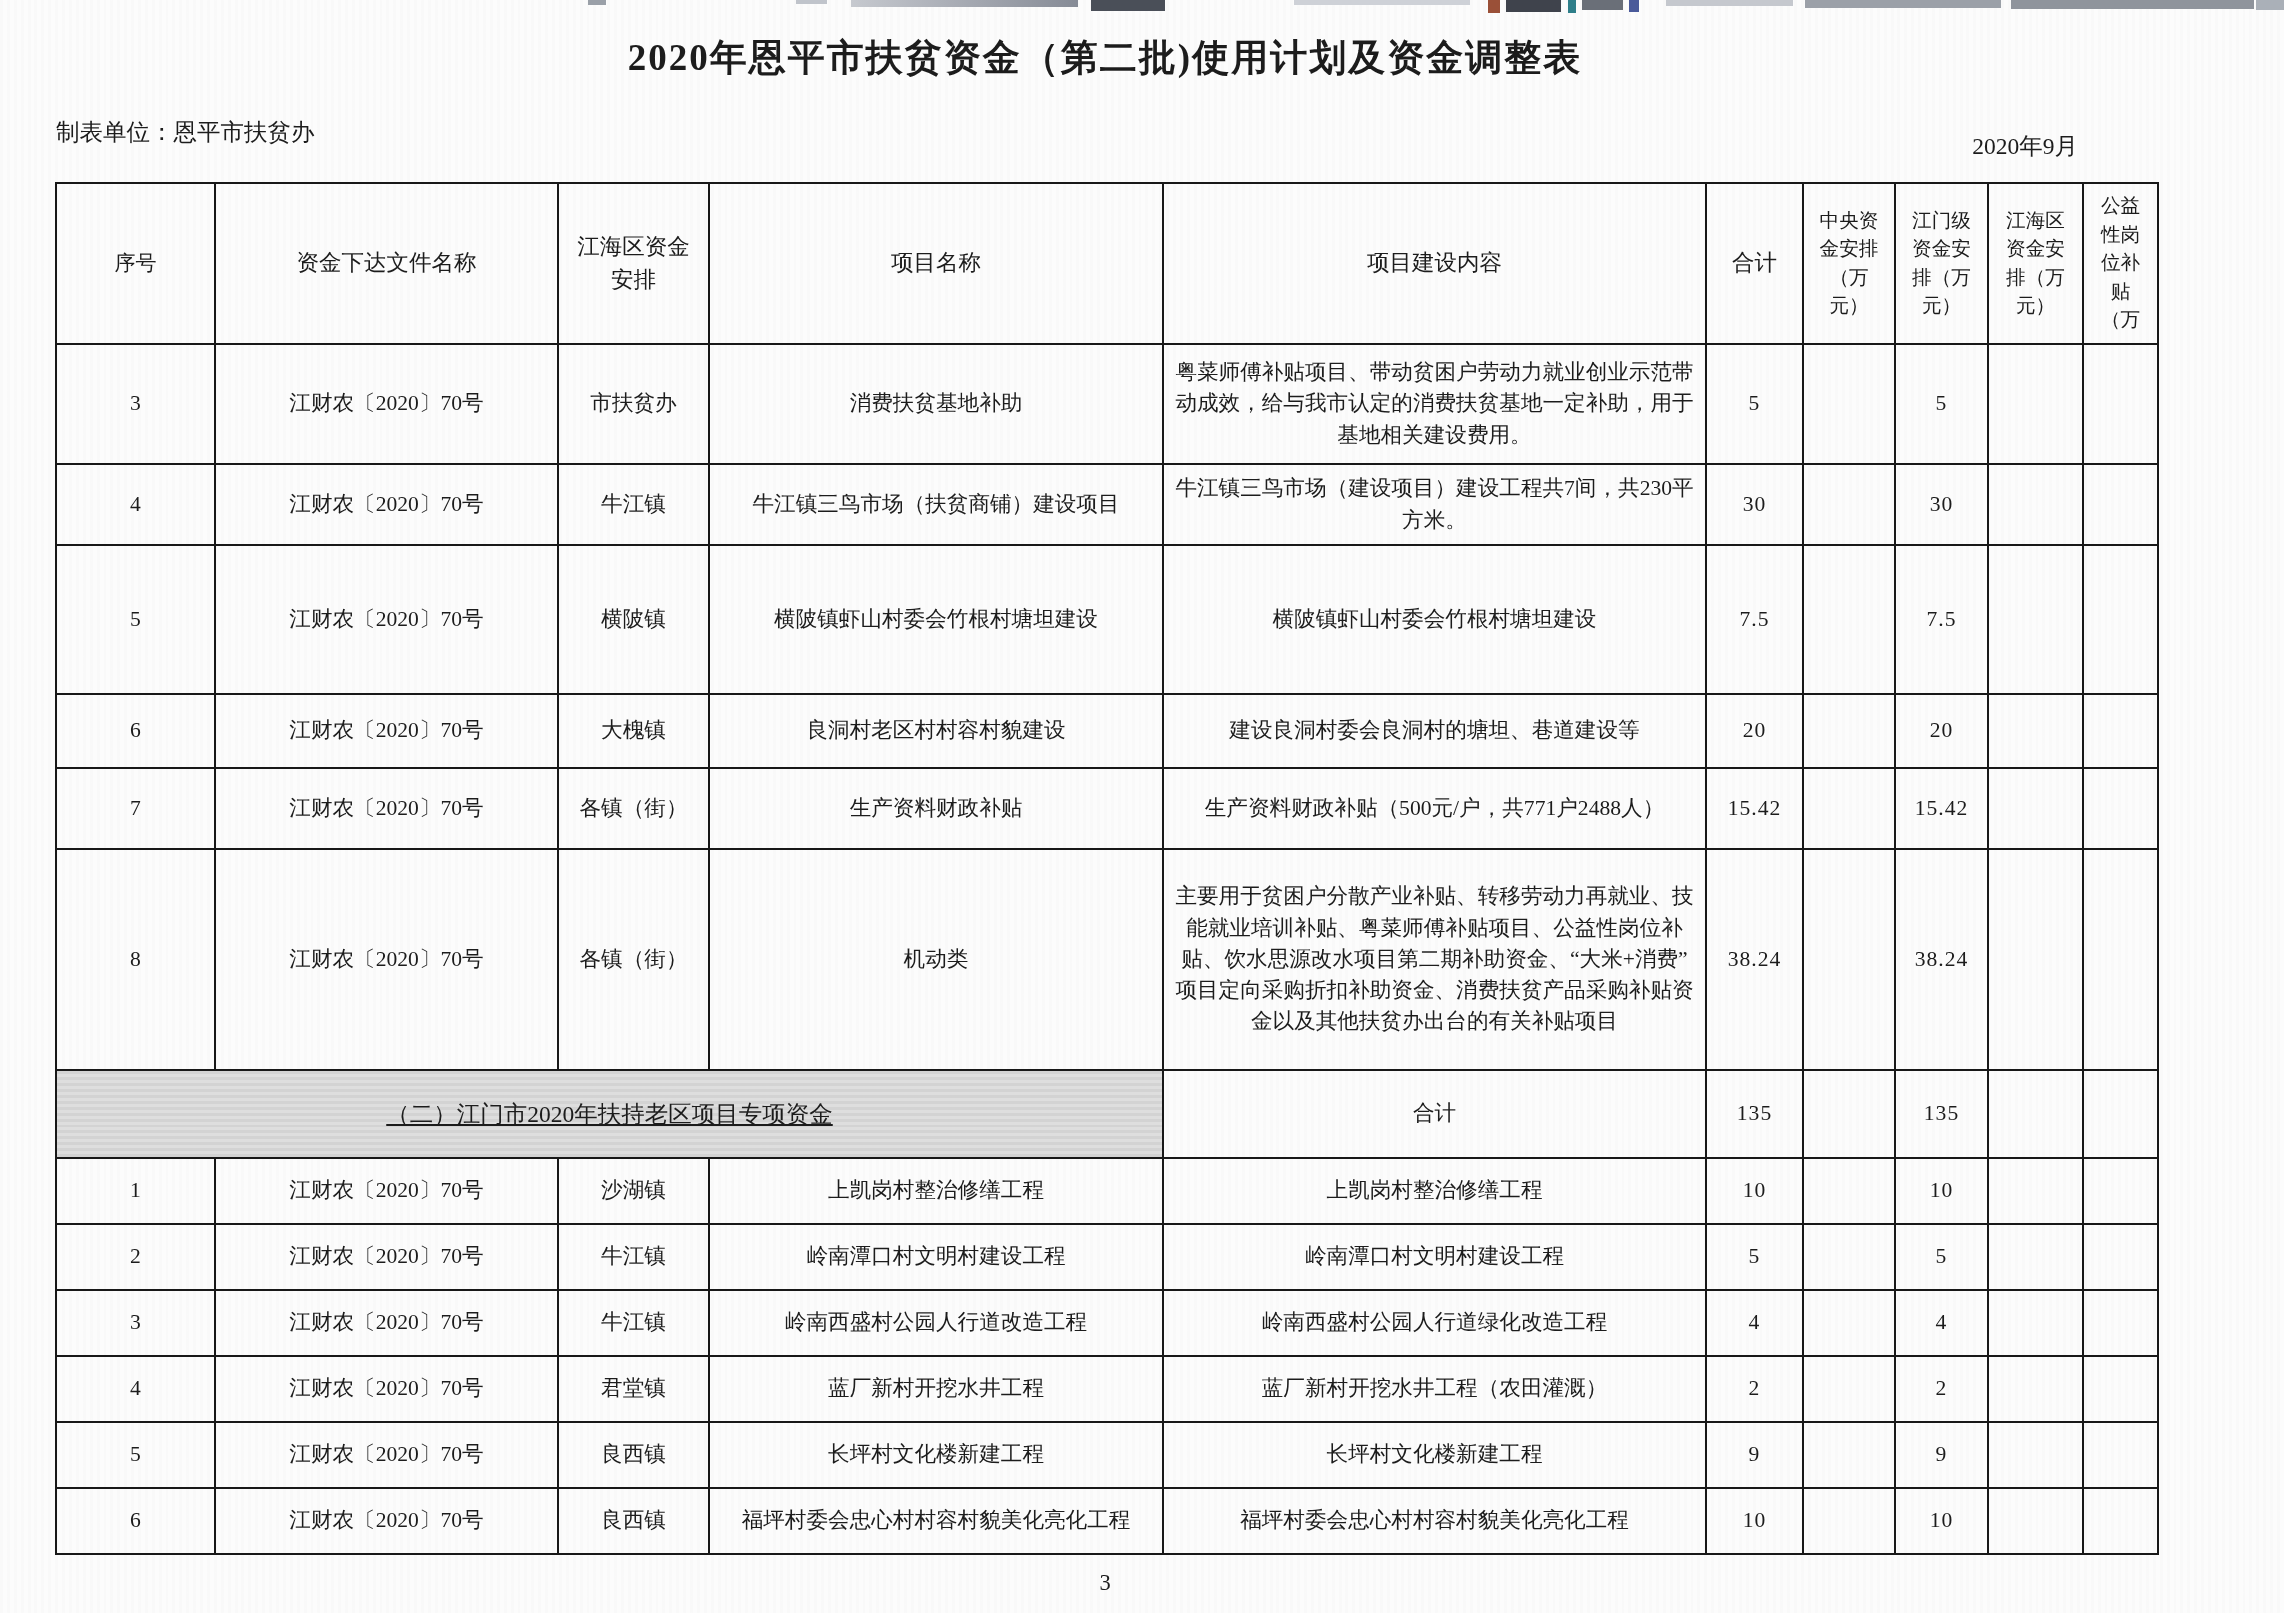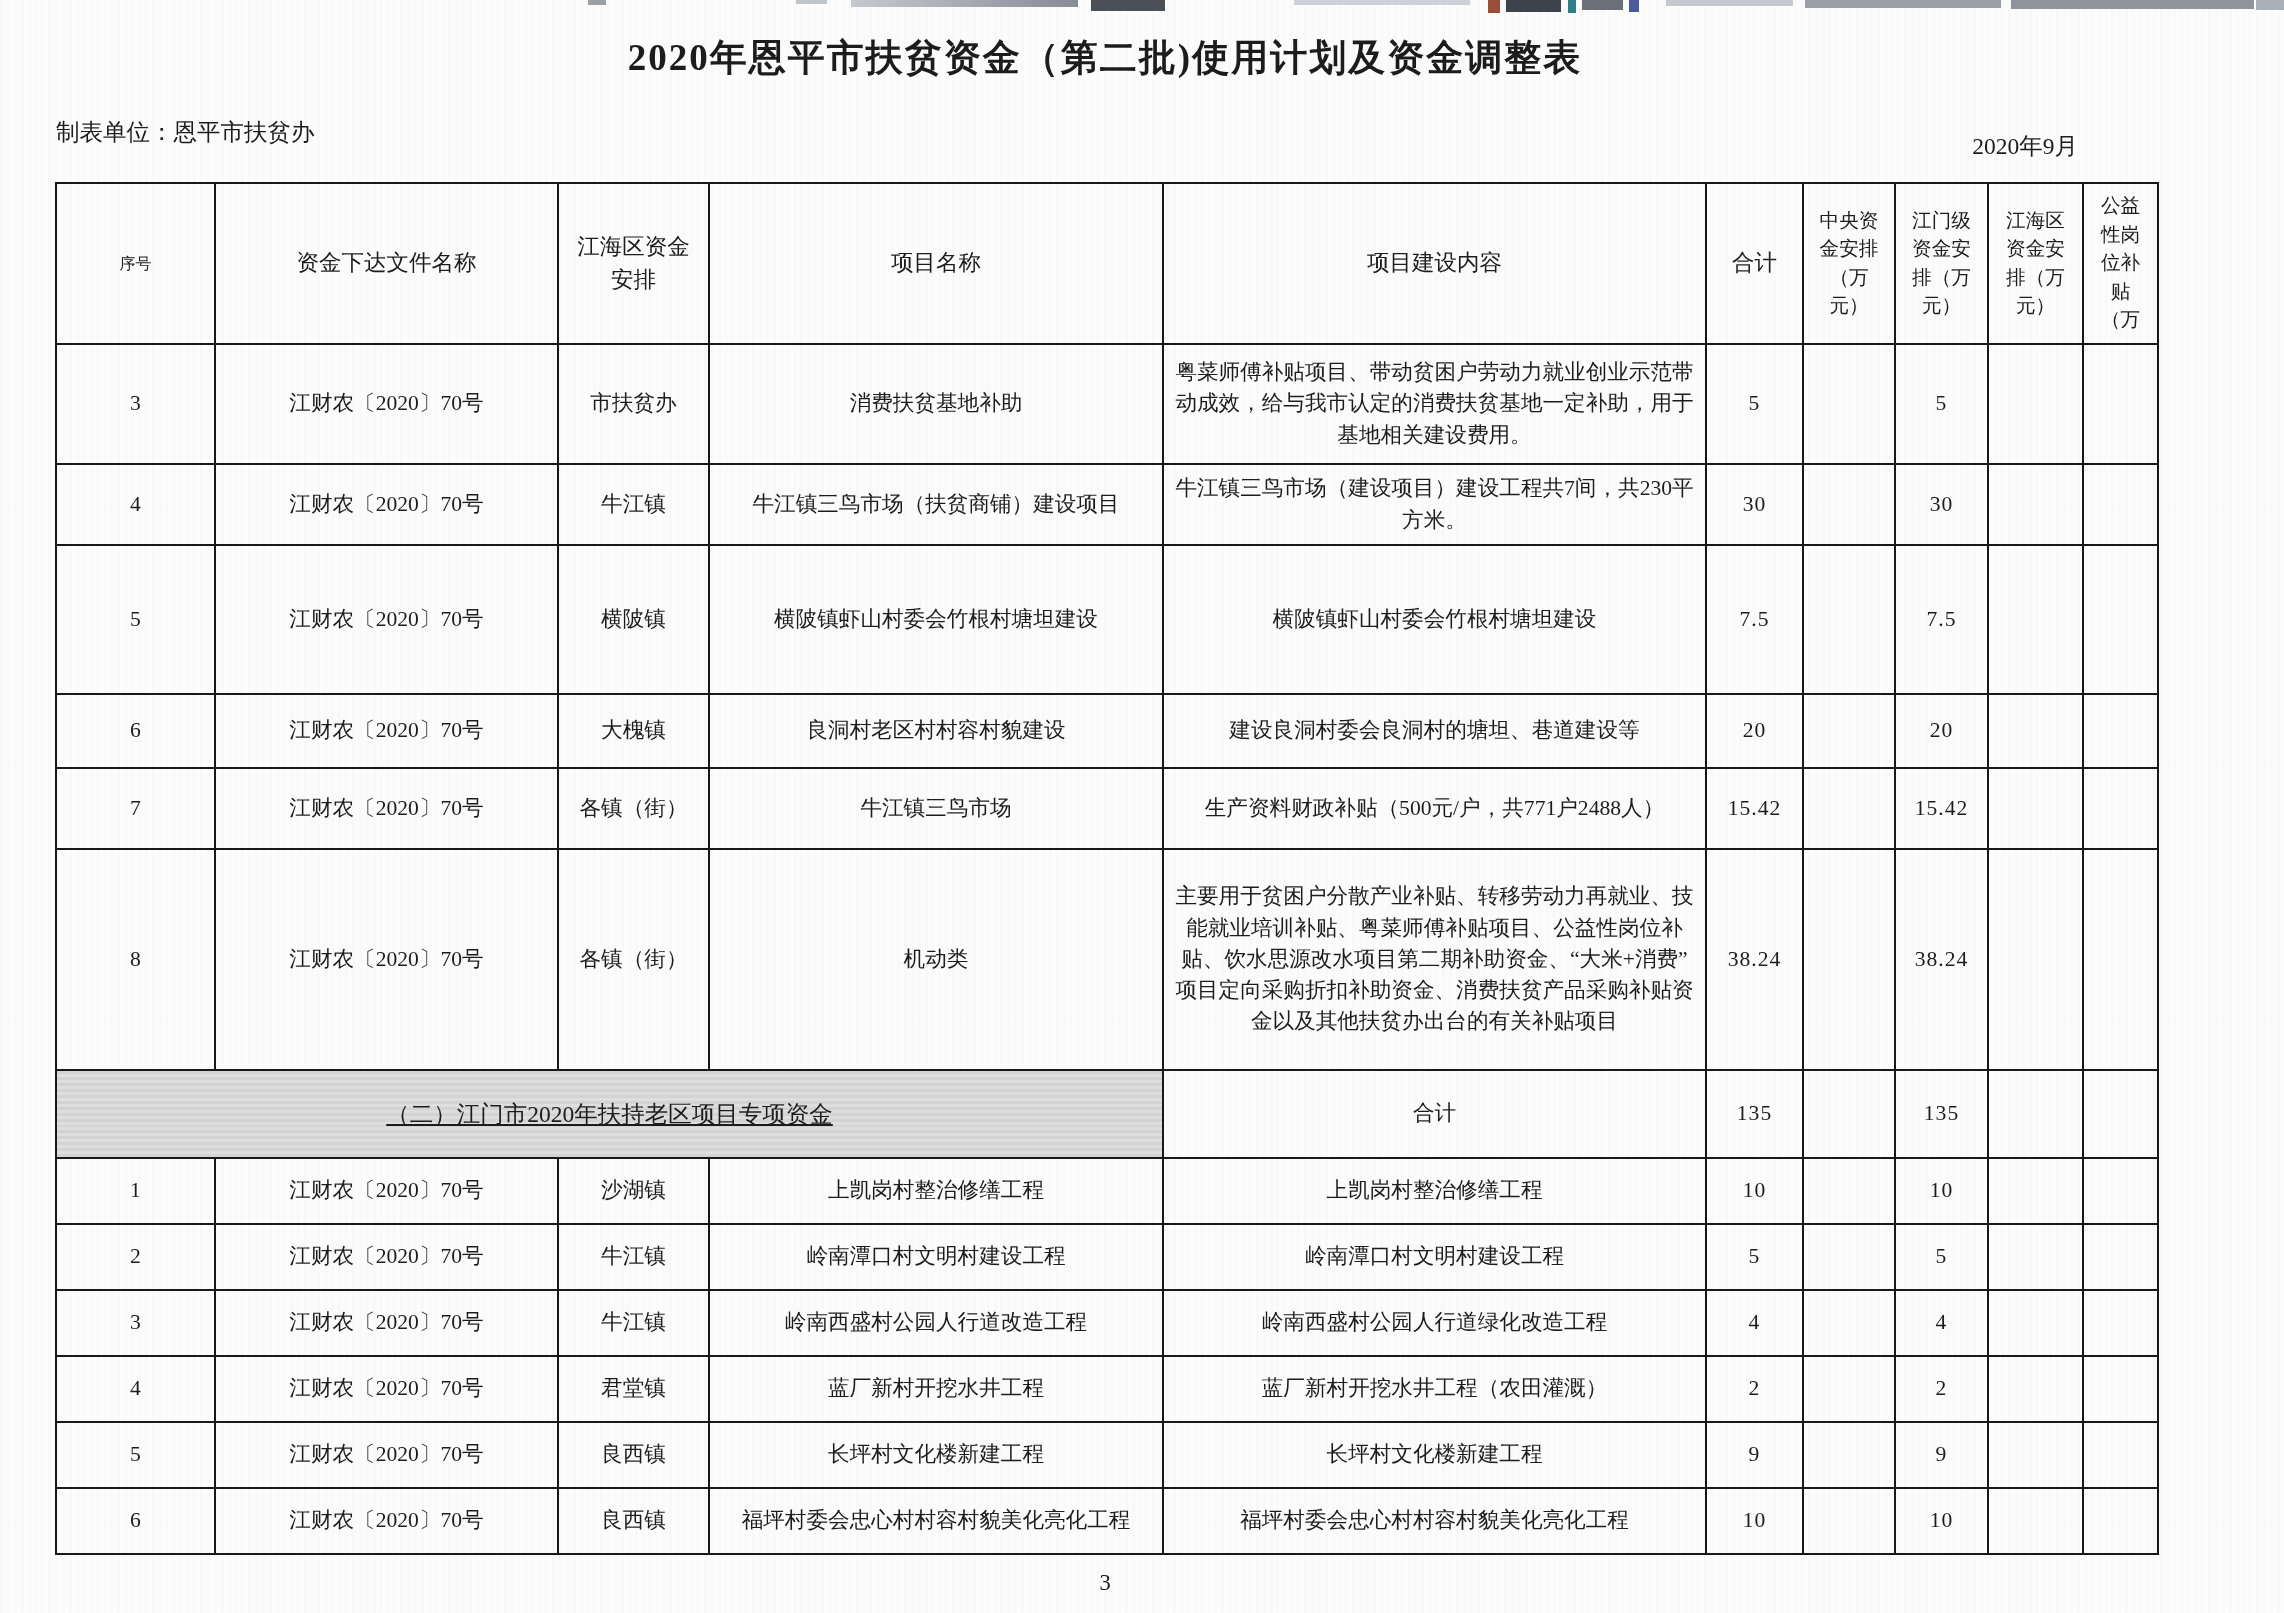--- a/index.html
+++ b/index.html
@@ -30,21 +30,21 @@
   }
   table.main td,table.main th{
     border:2px solid #181818;
     text-align:center;vertical-align:middle;
     padding:2.9px 7.8px;line-height:1.45;
     font-weight:400;overflow:hidden;
   }
   table.main{border:2.9px solid #141414;}
   th.hb{font-weight:700;font-size:22.5px;}
   th.hm{font-weight:400;font-size:19.6px;padding:2px 11.8px;line-height:1.5;}
-  th.hs{font-weight:400;font-size:16px;}
+  th.hs{font-weight:400;font-size:21px;}
   tr.rh{height:161px;}
   tr.r0{height:120px;} tr.r1{height:81px;} tr.r2{height:149px;}
   tr.r3{height:74px;}  tr.r4{height:81px;} tr.r5{height:221px;}
   tr.rs{height:88px;}  tr.rb{height:66px;}
   td.tl{text-align:left;text-align:justify;}
   td.sec{
     background:repeating-linear-gradient(0deg,#d3d3d3 0 2.9px,#dedede 2.9px 5.9px);
     font-weight:700;font-size:23.5px;text-decoration:underline;
   }
   td.num{font-size:21.6px;letter-spacing:1px;}
@@ -147,21 +147,21 @@
     <td class="num">20</td>
     <td class="num"></td>
     <td class="num">20</td>
     <td class="num"></td>
     <td class="num"></td>
   </tr>
   <tr class="r4">
     <td>7</td>
     <td>江财农〔2020〕70号</td>
     <td>各镇（街）</td>
-    <td>牛江镇三鸟市场</td>
+    <td>生产资料财政补贴</td>
     <td>生产资料财政补贴（500元/户，共771户2488人）</td>
     <td class="num">15.42</td>
     <td class="num"></td>
     <td class="num">15.42</td>
     <td class="num"></td>
     <td class="num"></td>
   </tr>
   <tr class="r5">
     <td>8</td>
     <td>江财农〔2020〕70号</td>

